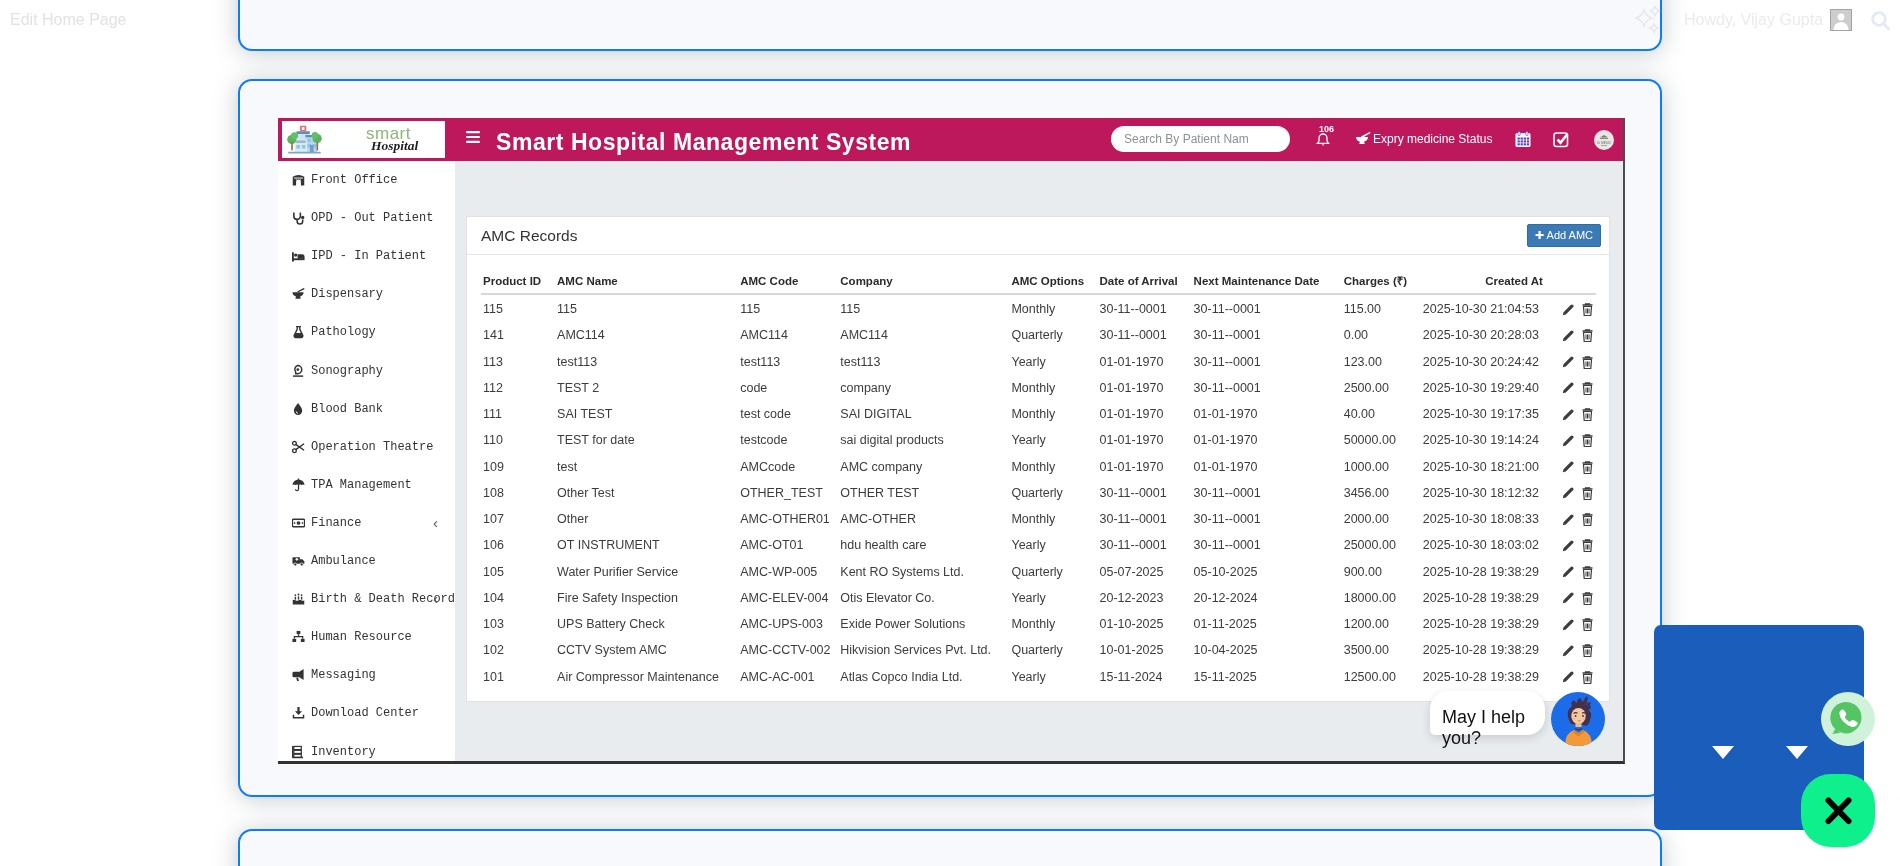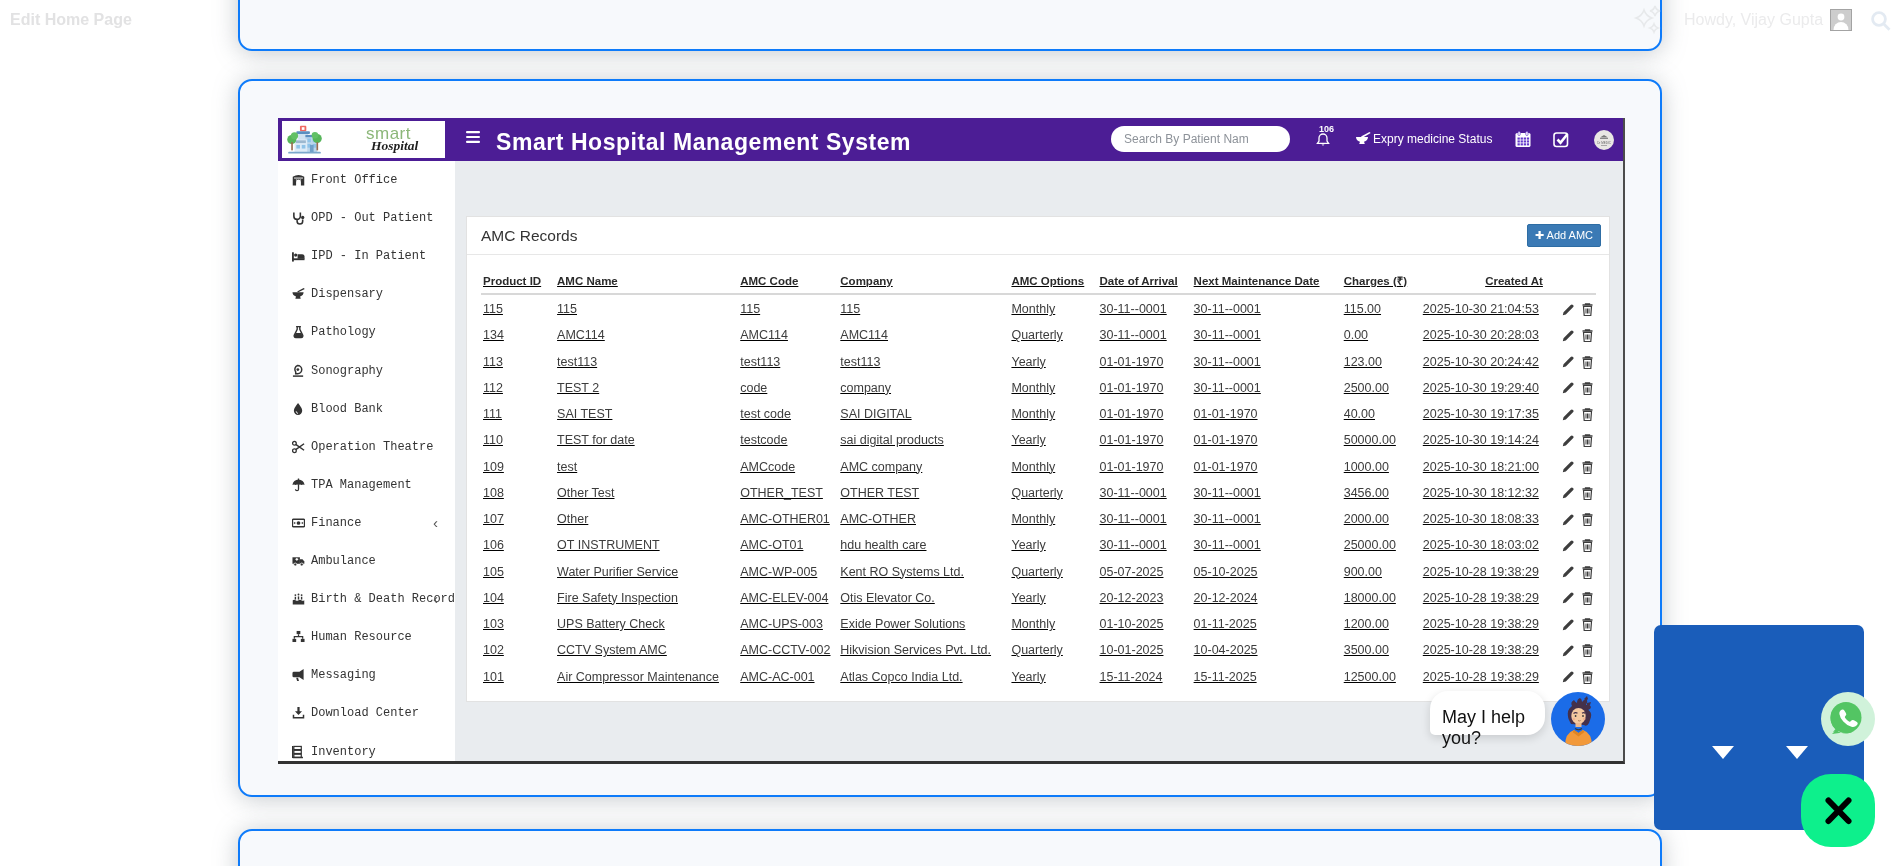--- a/index.html
+++ b/index.html
@@ -2,37 +2,37 @@
 <html><head>
 <meta charset="utf-8">
 <style>
 * { margin:0; padding:0; box-sizing:border-box; }
 html,body { width:1900px; height:866px; background:#fff; overflow:hidden;
   font-family:"Liberation Sans", sans-serif; }
 #page { position:relative; width:1900px; height:866px; }
 .abs { position:absolute; }
 
 
-#wptitle { left:10px; top:11px; font-size:16px; font-weight:bold; color:#e2e2e3; }
+#wptitle { left:10px; top:11px; font-size:16px; font-weight:normal; color:#e2e2e3; }
 #howdy { left:1684px; top:11px; font-size:16px; color:#ebebec; }
 #wpavatar { left:1830px; top:9px; width:22px; height:22px; background:#cdcdcd; border:1px solid #a3a3a3; }
 
 
 .bluebox { left:238px; width:1424px; background:#f7f9fc; border:2.5px solid #0e7bfa; border-radius:14px;
   box-shadow:0 2px 24px rgba(110,120,130,.40); }
 #b1 { top:-42px; height:93px; }
 #b2 { top:79px; height:718px; }
 #b3 { top:829px; height:90px; }
 
 
 #app { left:278px; top:118px; width:1347px; height:646px; background:#fff;
   border-right:2px solid #4c4c4c; border-bottom:3px solid #323232; }
 
 
-#hdr { left:0; top:0; width:100%; height:43px; background:#4c1d95;padding-left:32px; }
+#hdr { left:0; top:0; width:100%; height:43px; background:#be185d;padding-left:32px; }
 #logobox { left:4px; top:3px; width:163px; height:37px; background:#fff; }
 #burger { left:188px; top:13px; width:14px; height:12px; }
 #apptitle { left:218px; top:11px; font-size:23px; font-weight:bold; color:#fff; letter-spacing:.55px; }
 #searchpill { left:833px; top:8px; width:179px; height:26px; background:#fff; border-radius:13px; }
 #searchpill span { position:absolute; left:13px; top:6px; font-size:12px; color:#8d9299; }
 #badge106 { left:1041px; top:6px; font-size:9px; font-weight:bold; color:#fff; }
 #bellic { left:1038px; top:15px; }
 #mortaric { left:1077px; top:13px; }
 #expry { left:1095px; top:14px; font-size:12px; color:#fff; }
 #calic { left:1237px; top:13px; }
@@ -47,21 +47,21 @@
 .chev { position:absolute; font-size:15px; color:#555; }
 
 
 #content { left:177px; top:43px; width:1168px; height:600px; background:#e9ecef; }
 #panel { left:11px; top:55px; width:1144px; height:486px; background:#fff; border:1px solid #e2e2e2; }
 #ptitle { left:14px; top:10px; font-size:15.5px; color:#333; }
 #addbtn { left:1060px; top:7px; width:74px; height:23px; background:#3b7ab5; border:1px solid #2e6da4;
   border-radius:2px; color:#fff; font-size:11px; text-align:center; line-height:21px; }
 #pdivider { left:0; top:37px; width:1142px; height:1px; background:#e7e7e7; }
 
-table { position:absolute; left:14px; top:47px; border-collapse:collapse; table-layout:fixed; width:1115px;text-decoration:underline; }
+table { position:absolute; left:14px; top:47px; border-collapse:collapse; table-layout:fixed; width:1115px; }
 th { font-size:11.5px; font-weight:bold; color:#2b2b2b; text-align:left; padding:10px 2px 5px 2px;
   line-height:14px; border-bottom:2px solid #d8d8d8; white-space:nowrap; }
 th.r { text-align:right; padding-right:15px; }
 td { font-size:12.5px; color:#3c3c3c; padding:7px 2px 4.25px 2px; line-height:15px; white-space:nowrap; overflow:hidden; }
 td.act { padding:7px 0 4.25px 4px; }
 .ic { display:inline-block; vertical-align:middle; }
 
 
 #wasq { left:1654px; top:625px; width:210px; height:205px; background:#1a5dba; border-radius:7px; z-index:40; }
 #wapill { left:1695px; top:688px; width:180px; height:58px; background:#fff; border-radius:29px;
@@ -360,21 +360,21 @@
                 <td>2025-10-30 21:04:53</td>
                 <td class="act"><svg class="ic" width="12" height="12" viewBox="0 0 12 12">
                     <path d="M0.8 11.2 l.7 -3 L8.7 1 a1.6 1.6 0 0 1 2.3 2.3 L3.8 10.5 z" fill="#3d3d3d"></path>
                   </svg><span style="display:inline-block;width:8px"></span><svg class="ic" width="11" height="13" viewBox="0 0 11 13">
                     <path d="M0.5 2 h10 M3.5 2 V0.8 h4 V2" stroke="#3d3d3d" stroke-width="1.3" fill="none"></path>
                     <path d="M1.5 3.5 h8 l-.7 9 h-6.6 z" fill="none" stroke="#3d3d3d" stroke-width="1.2"></path>
                     <path d="M4 5.5 v5 M7 5.5 v5 M5.5 5.5 v5" stroke="#3d3d3d" stroke-width="1"></path>
                   </svg></td>
               </tr>
               <tr>
-                <td>134</td>
+                <td>141</td>
                 <td>AMC114</td>
                 <td>AMC114</td>
                 <td>AMC114</td>
                 <td>Quarterly</td>
                 <td>30-11--0001</td>
                 <td>30-11--0001</td>
                 <td>0.00</td>
                 <td>2025-10-30 20:28:03</td>
                 <td class="act"><svg class="ic" width="12" height="12" viewBox="0 0 12 12">
                     <path d="M0.8 11.2 l.7 -3 L8.7 1 a1.6 1.6 0 0 1 2.3 2.3 L3.8 10.5 z" fill="#3d3d3d"></path>

